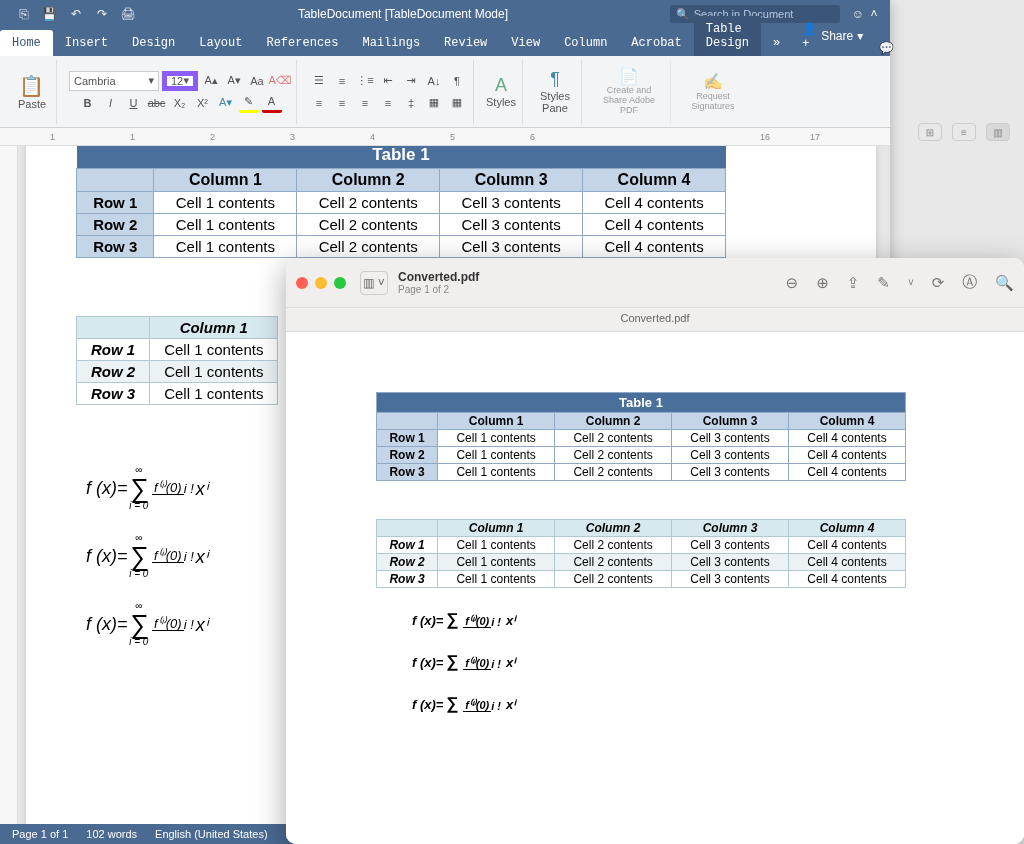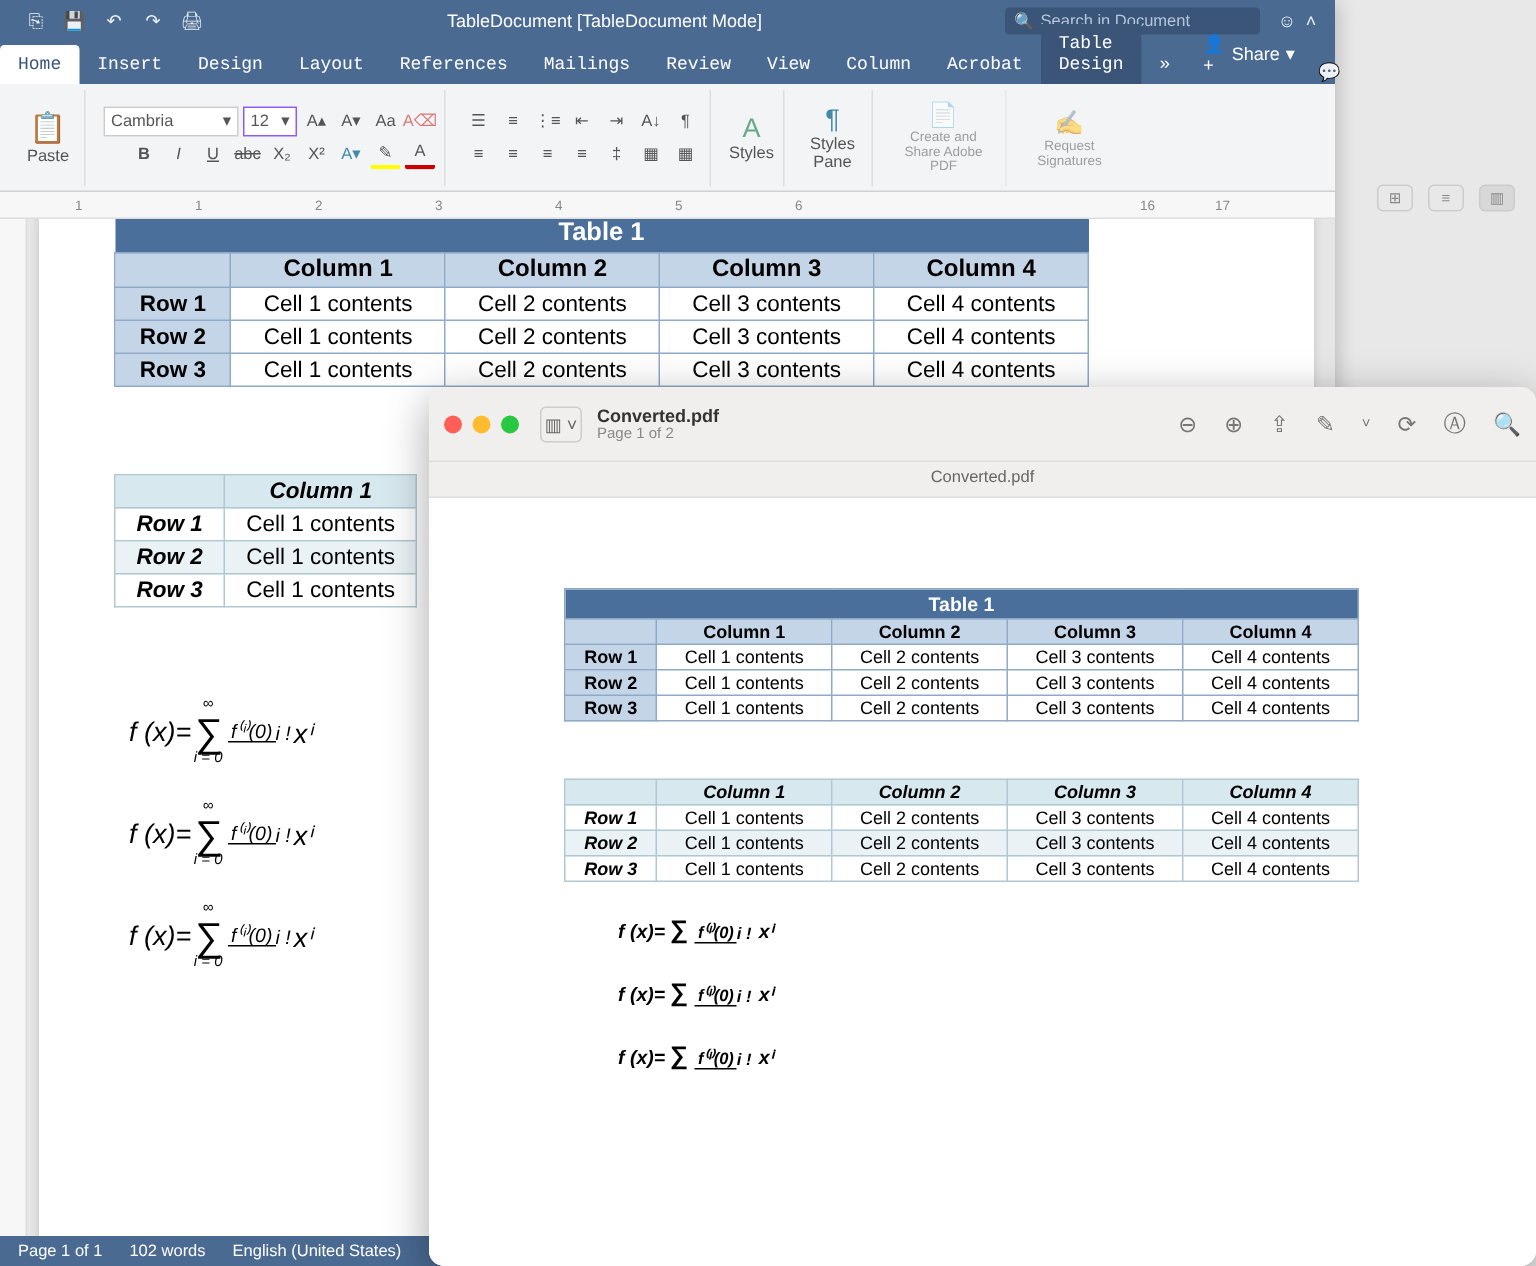--- a/index.html
+++ b/index.html
@@ -12,21 +12,21 @@
 .tb-search { width: 170px; height: 18px; background: #3a5578; border-radius: 3px; display: flex; align-items: center; padding: 0 6px; font-size: 11px; color: #b5c5dd; gap: 4px;}
 .word-tabs { height: 28px; background: #4a6a92; display: flex; align-items: end; color: #fff; font-size: 12px; }
 .wtab { padding: 6px 12px; cursor: pointer; font-family: Liberation Mono, monospace; }
 .wtab.active { background: #fff; color: #3a5578; border-radius: 3px 3px 0 0; }
 .wtab-share { margin-left: auto; padding: 6px 10px; display: flex; gap: 4px; align-items: center;}
 .ribbon { height: 72px; background: #f3f4f6; border-bottom: 1px solid #d0d0d0; display: flex; align-items: center; padding: 4px 8px; gap: 6px; font-size: 11px; color: #555;}
 .ribbon .group { display: flex; flex-direction: column; align-items: center; gap: 2px; border-right: 1px solid #ddd; padding: 0 6px; height: 64px; justify-content: center;}
 .ribbon .paste { width: 36px; height: 48px; display: flex; flex-direction: column; align-items: center; justify-content: center; }
 .font-row { display: flex; gap: 3px; align-items: center; }
 .font-sel { width: 90px; height: 20px; border: 1px solid #ccc; background: #fff; font-size: 11px; padding: 0 4px; display:flex; align-items:center; justify-content:space-between;}
-.size-sel { width: 36px; height: 20px; border: 1px solid #8b5cf6; background: #fff; font-size: 11px; padding: 0 4px; display:flex; align-items:center; justify-content:space-between;}
+.size-sel { width: 36px; height: 20px; border: 5px solid #8b5cf6; background: #fff; font-size: 11px; padding: 0 4px; display:flex; align-items:center; justify-content:space-between;}
 .rbtn { width: 20px; height: 20px; display: flex; align-items: center; justify-content: center; font-size: 11px; border-radius: 2px;}
 .ruler { height: 18px; background: #f7f7f7; border-bottom: 1px solid #ddd; padding-left: 26px; display: flex; font-size: 9px; color: #888; align-items: center; position: relative;}
 .doc-area { position: absolute; top: 146px; left: 0; right: 0; bottom: 20px; background: #e6e6e6; overflow: hidden; }
 .vruler { position: absolute; left: 0; top: 0; bottom: 0; width: 18px; background: #f7f7f7; border-right: 1px solid #ddd;}
 .page { position: absolute; left: 26px; top: -4px; width: 850px; background: #fff; min-height: 900px; box-shadow: 0 2px 6px rgba(0,0,0,0.15); padding: 0 50px;}
 .tbl1 { margin-left: 0; border-collapse: collapse; width: 650px; font-family: Cambria, Georgia, serif; }
 .tbl1 th.title { background: #4a6f9b; color: #fff; font-size: 17px; font-weight: bold; padding: 3px; text-align: center; }
 .tbl1 th.col { background: #c5d5e8; border: 1px solid #8fa9c7; padding: 2px 10px; font-size: 16px; font-weight: bold;}
 .tbl1 td { border: 1px solid #8fa9c7; padding: 2px 10px; font-size: 15px; text-align: center;}
 .tbl1 .rowh { background: #c5d5e8; font-weight: bold; text-align: center; }
@@ -109,21 +109,21 @@
     <span class="tb-ic" style="margin:0 6px">💬</span>
   </div>
 
   <div class="ribbon">
     <div class="group">
       <div class="paste">
         <span style="font-size:20px">📋</span>
         <span>Paste</span>
       </div>
     </div>
-    <div class="group" style="align-items:flex-end">
+    <div class="group" style="align-items:center">
       <div class="font-row">
         <div class="font-sel">
             <span>Cambria</span>
             <span>▾</span>
           </div>
         <div class="size-sel">
             <span>12</span>
             <span>▾</span>
           </div>
         <div class="rbtn">A▴</div>

